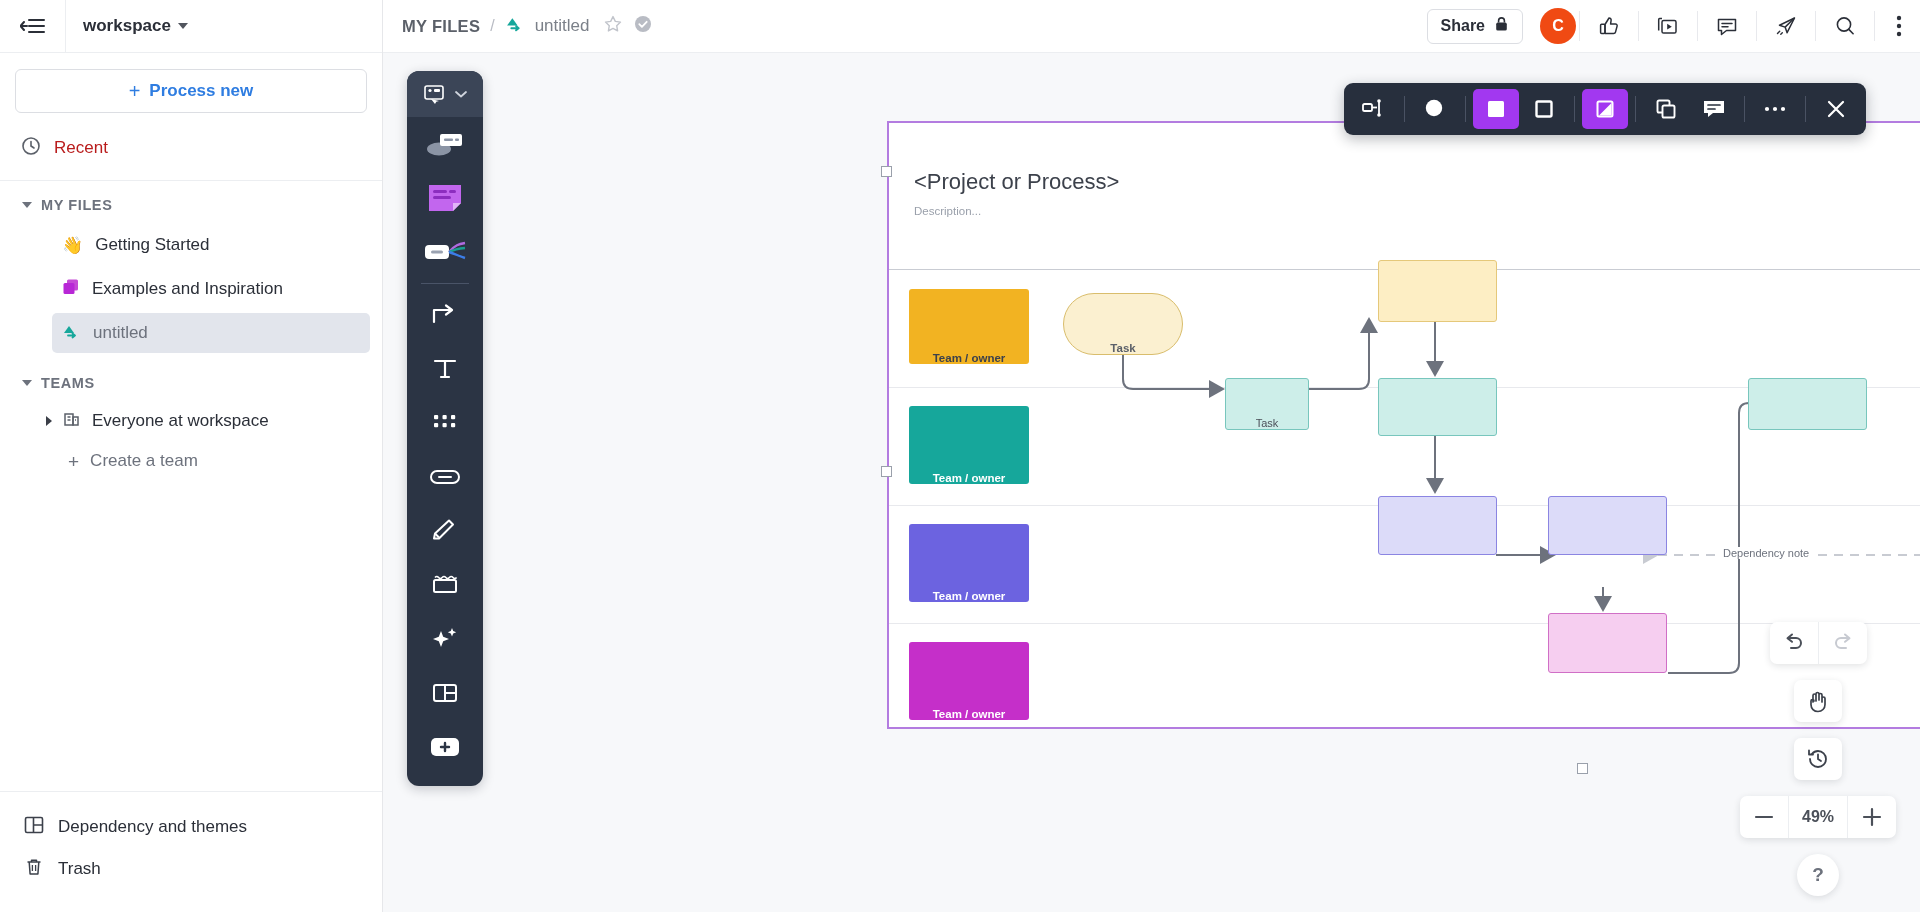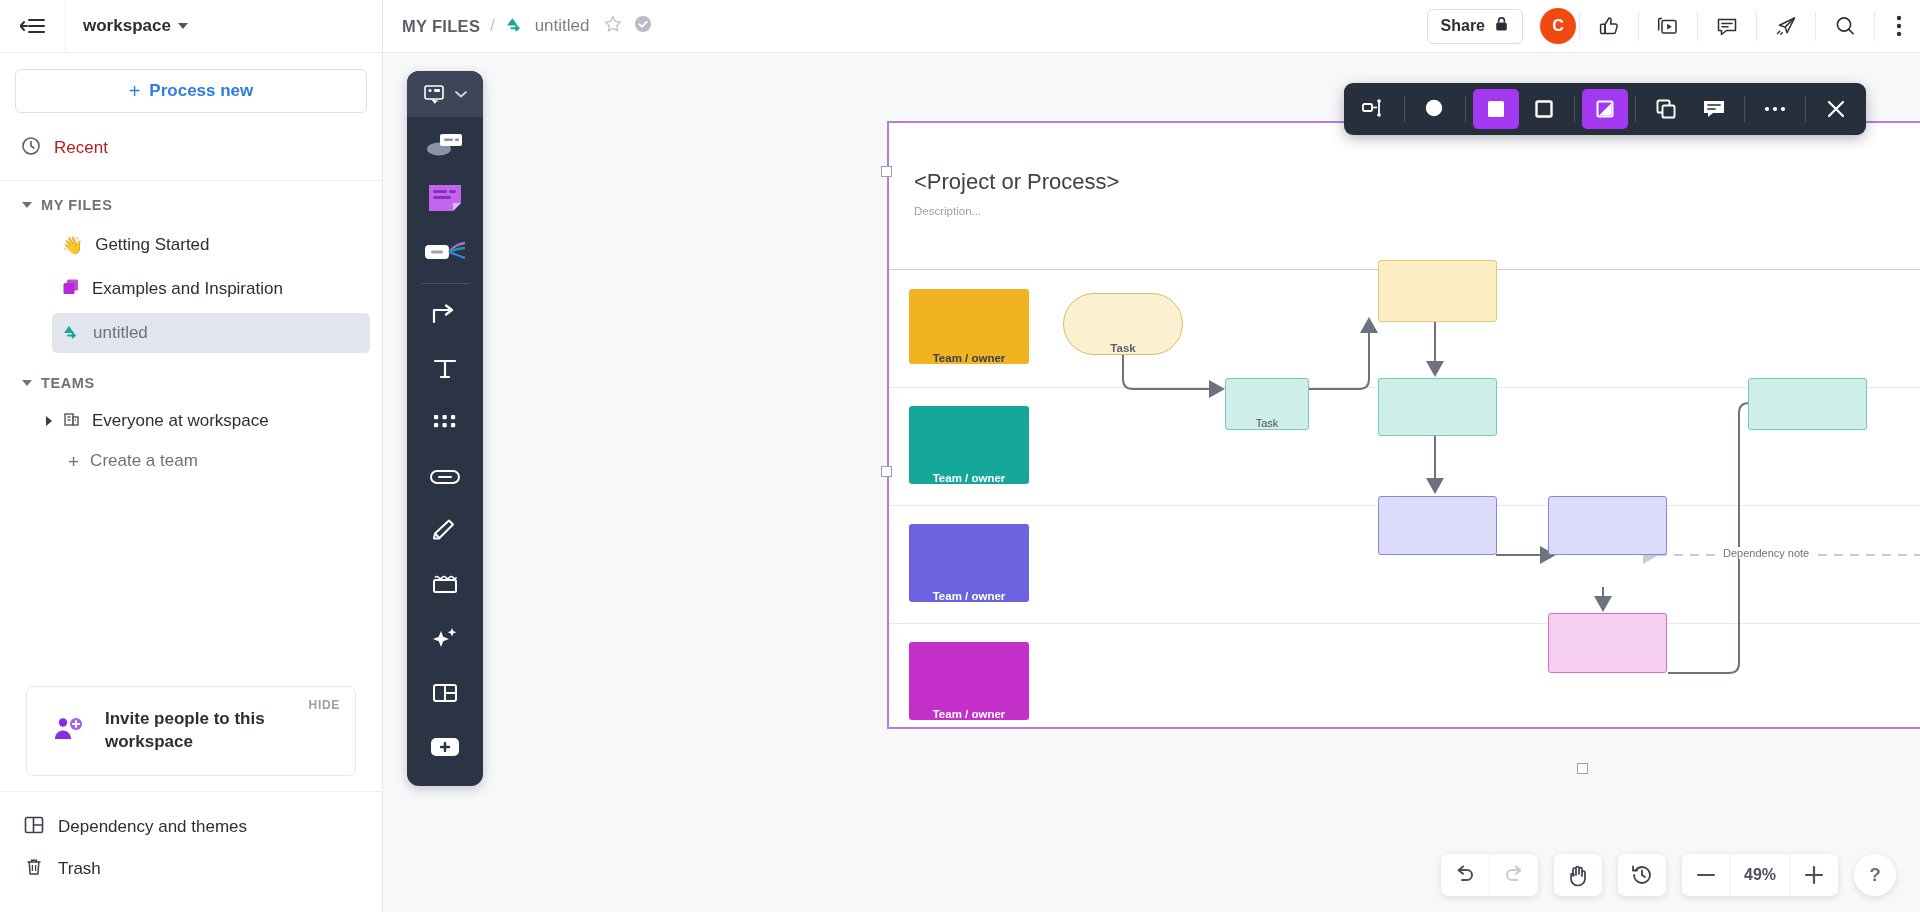--- a/index.html
+++ b/index.html
@@ -162,21 +162,21 @@
   .lane-hdr { border-radius: 3px; }
   .shape { border-radius: 3px; font-weight: 400; }
   .pill { border-radius: 999px; }
 
   .dep-note {
     position: absolute; font-size: 11px; color: #6d727d; background: #fff;
     padding: 0 6px; z-index: 5;
   }
 
   
-  .bottombar { position: absolute; right: 24px; bottom: 16px; display: flex; align-items: center; gap: 16px; z-index: 20; }
+  .bottombar { position: absolute; right: 24px; bottom: 16px; display: flex; align-items: center; gap: 16px; z-index: 20; flex-direction: column; }
   .bb-group { display: flex; background: #fff; border-radius: 7px; box-shadow: 0 2px 7px rgba(30,35,45,.13); overflow: hidden; }
   .bb-btn { width: 48px; height: 42px; display: flex; align-items: center; justify-content: center; cursor: pointer; }
   .bb-sep { width: 1px; background: #eceef1; }
   .zoom-val { min-width: 58px; display: flex; align-items: center; justify-content: center;
     font-size: 16px; font-weight: 600; color: #4b5059; cursor: pointer; }
   .help-btn {
     width: 42px; height: 42px; border-radius: 50%; background: #fff;
     display: flex; align-items: center; justify-content: center; cursor: pointer;
     box-shadow: 0 2px 7px rgba(30,35,45,.13); font-size: 19px; color: #6d727d; font-weight: 600;
   }
@@ -264,32 +264,20 @@
           </svg>
       </span>
       <span class="tl">Everyone at workspace</span>
     </div>
 
     <div class="create-team">
       <span class="plus-ic" style="color:#6d727d;font-size:19px;">+</span>
       <span>Create a team</span>
     </div>
 
-    <div class="invite-card">
-      <span>
-        <svg width="32" height="30" viewBox="0 0 32 30">
-            <circle cx="10" cy="8.5" r="4.2" fill="#8a2be2"></circle>
-            <path d="M2 25c0-5 3.6-8.5 8-8.5s8 3.5 8 8.5z" fill="#8a2be2"></path>
-            <circle cx="23" cy="10" r="6" fill="#a461ef"></circle>
-            <path d="M23 6.8v6.4M19.8 10h6.4" stroke="#fff" stroke-width="1.8" stroke-linecap="round"></path>
-          </svg>
-      </span>
-      <span class="txt">Invite people to this workspace</span>
-      <span class="hide-lbl">HIDE</span>
-    </div>
 
     <div class="sb-bottom">
       <div class="bot-row">
         <span>
           <svg width="20" height="20" viewBox="0 0 20 20">
               <rect x="1.5" y="2.5" width="17" height="15" rx="1.5" stroke="#3c414b" stroke-width="1.6" fill="none"></rect>
               <path d="M9.5 2.5v15M9.5 10h9" stroke="#3c414b" stroke-width="1.6"></path>
             </svg>
         </span>
         <span class="bl">Dependency and themes</span>

